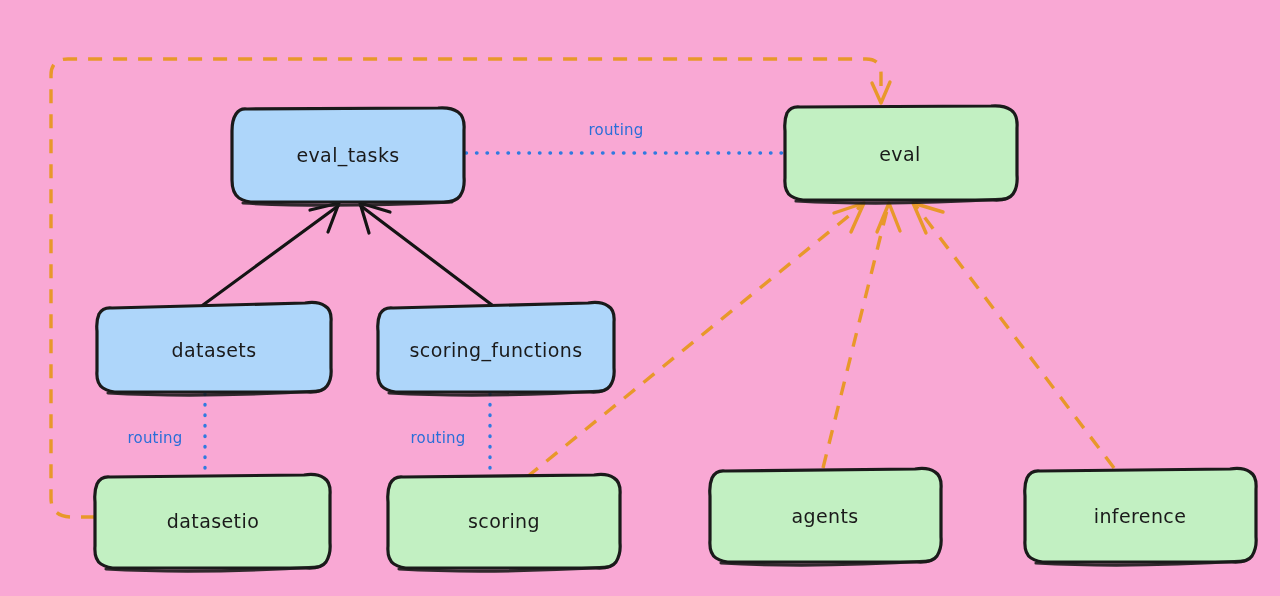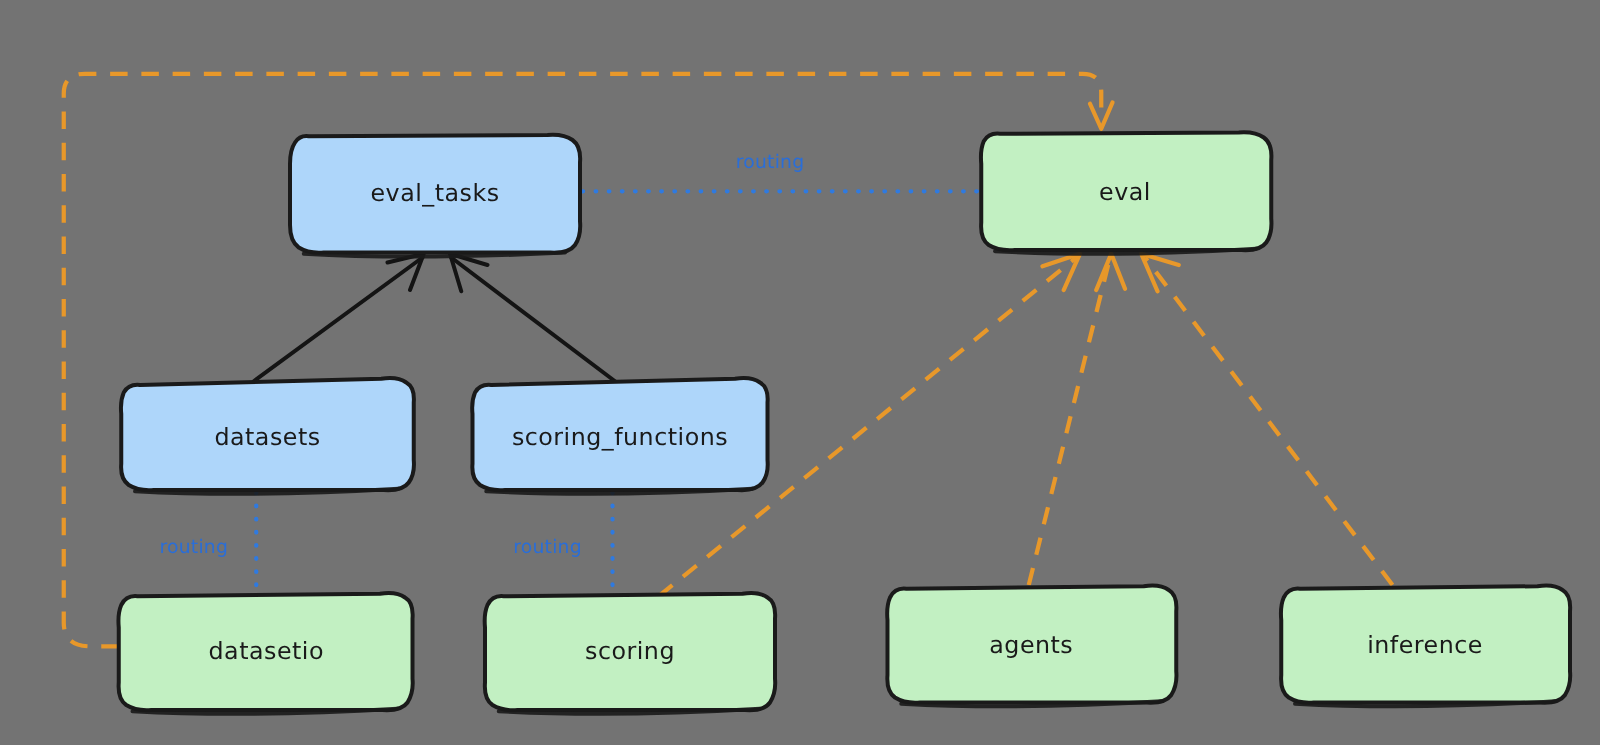--- a/index.html
+++ b/index.html
@@ -7,21 +7,21 @@
     padding: 0;
     background: #ffffff;
   }
   body {
     font-family: "DejaVu Sans", sans-serif;
   }
   #canvas {
     position: relative;
     width: 1280px;
     height: 596px;
-    background: #737373;
+    background: #f9a8d4;
     overflow: hidden;
   }
   #diagram-svg {
     position: absolute;
     left: 0;
     top: 0;
     width: 1280px;
     height: 596px;
   }
   .node-label {

